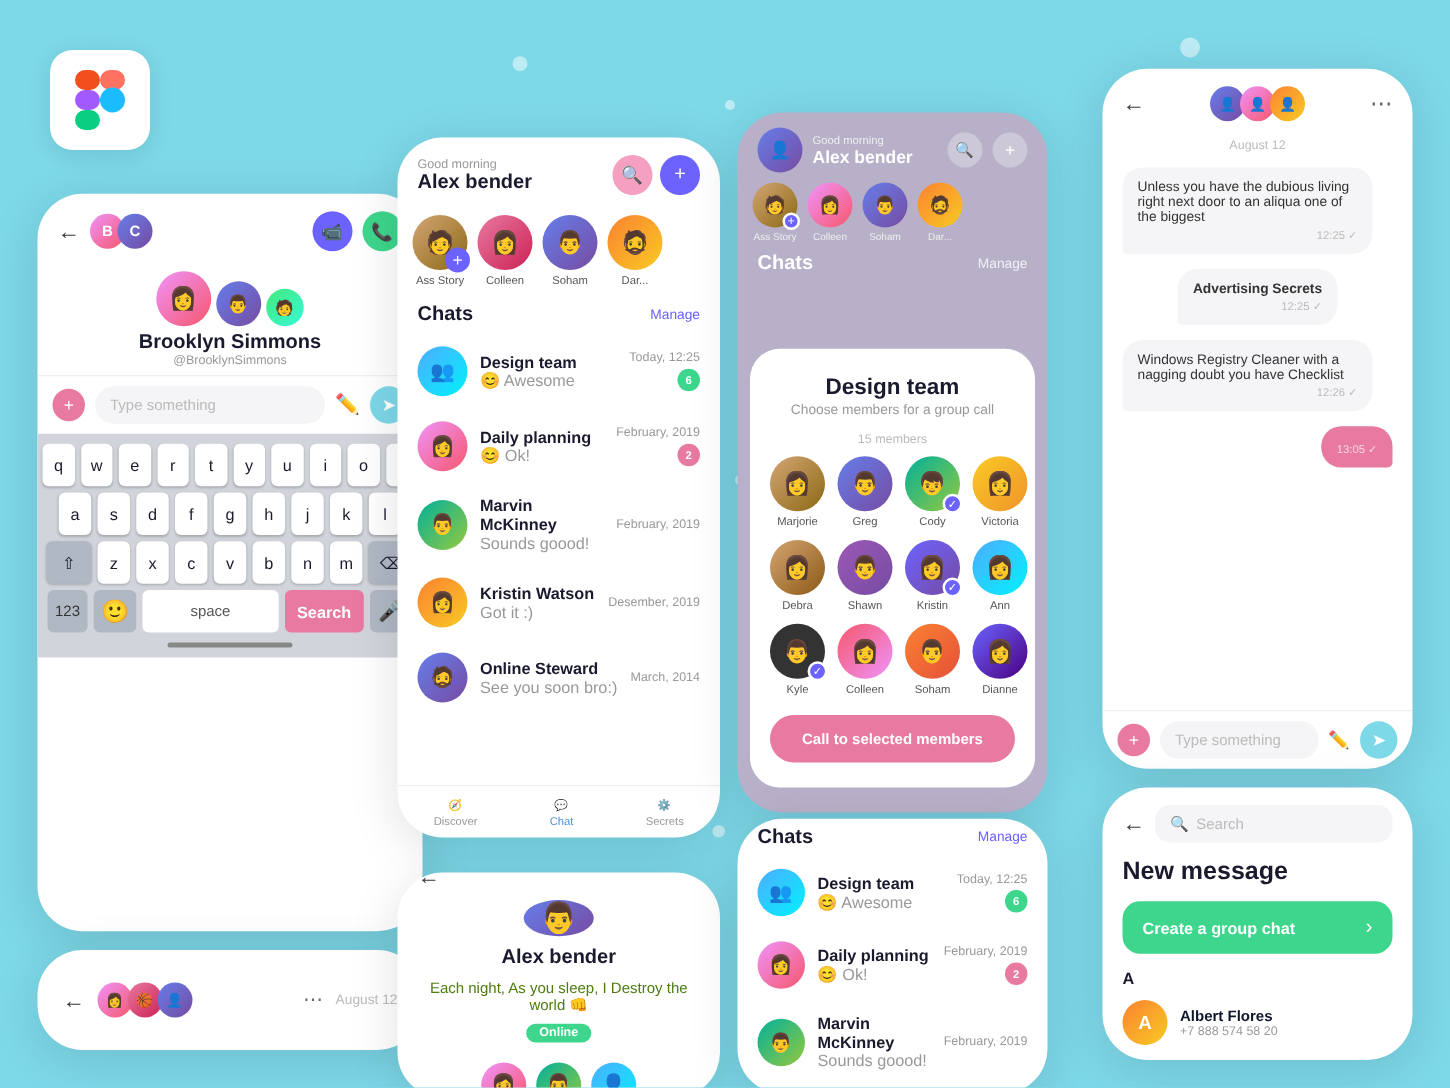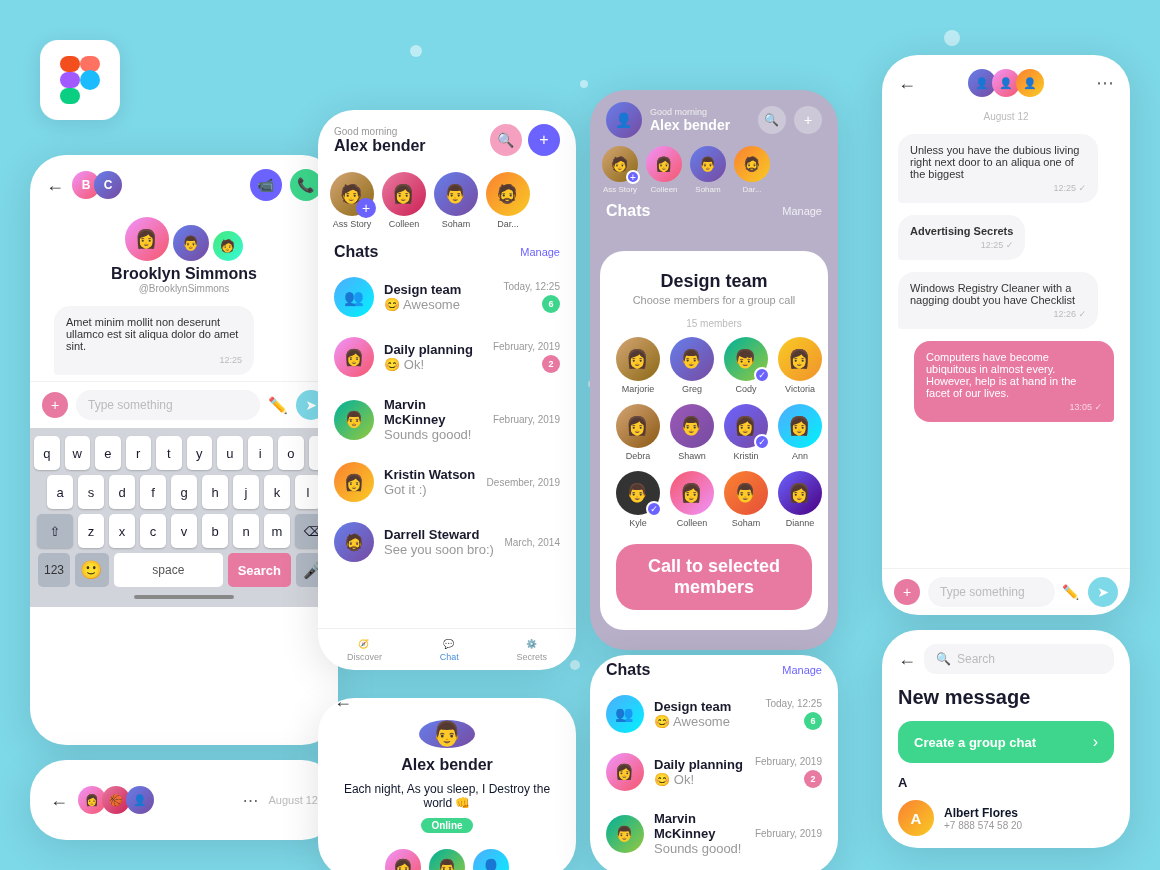--- a/index.html
+++ b/index.html
@@ -395,21 +395,21 @@
       text-align: center;
     }
 
     .call-btn {
       width: 100%;
       background: linear-gradient(90deg, #e879a0, #e879a0);
       color: white;
       border: none;
       border-radius: 20px;
       padding: 12px;
-      font-size: 18px;
+      font-size: 12px;
       font-weight: 600;
       cursor: pointer;
       margin-top: 6px;
     }
 
     
     .msg-bubble-left {
       background: #f5f5f7;
       border-radius: 16px 16px 16px 4px;
       padding: 10px 12px;
@@ -710,26 +710,20 @@
     <div class="profile-section">
       <div style="display:flex;gap:4px;margin-bottom:4px;">
         <div style="width:44px;height:44px;border-radius:50%;background:linear-gradient(135deg,#f093fb,#f5576c);display:flex;align-items:center;justify-content:center;font-size:18px;">👩</div>
         <div style="width:36px;height:36px;border-radius:50%;background:linear-gradient(135deg,#667eea,#764ba2);display:flex;align-items:center;justify-content:center;font-size:14px;margin-top:8px;">👨</div>
         <div style="width:30px;height:30px;border-radius:50%;background:linear-gradient(135deg,#43e97b,#38f9d7);display:flex;align-items:center;justify-content:center;font-size:12px;margin-top:14px;">🧑</div>
       </div>
       <div class="profile-name">Brooklyn Simmons</div>
       <div class="profile-handle">@BrooklynSimmons</div>
     </div>
 
-    <div style="padding:0 8px;">
-      <div class="msg-bubble-left">
-        <div>Amet minim mollit non deserunt ullamco est sit aliqua dolor do amet sint.</div>
-        <div class="msg-time">12:25</div>
-      </div>
-    </div>
 
     <div class="input-bar">
       <div style="width:26px;height:26px;border-radius:50%;background:#e879a0;display:flex;align-items:center;justify-content:center;color:white;font-size:14px;">+</div>
       <div class="input-field">
         <span style="color:#bbb;font-size:12px;">Type something</span>
       </div>
       <span style="font-size:16px;color:#bbb;">✏️</span>
       <div class="send-btn" style="background:#7dd8e8;">➤</div>
     </div>
 
@@ -863,21 +857,21 @@
         <div class="chat-info">
           <div class="chat-name">Kristin Watson</div>
           <div class="chat-preview">Got it :)</div>
         </div>
         <span class="chat-time">Desember, 2019</span>
       </div>
 
       <div class="chat-item">
         <div style="width:40px;height:40px;border-radius:50%;background:linear-gradient(135deg,#667eea,#764ba2);display:flex;align-items:center;justify-content:center;font-size:16px;">🧔</div>
         <div class="chat-info">
-          <div class="chat-name">Darrell Steward</div>
+          <div class="chat-name">Online Steward</div>
           <div class="chat-preview">See you soon bro:)</div>
         </div>
         <span class="chat-time">March, 2014</span>
       </div>
     </div>
 
     <div class="nav-bar">
       <div class="nav-item">
         <span>🧭</span>
         <span>Discover</span>
@@ -1046,37 +1040,36 @@
 
     <div style="flex:1;overflow:hidden;">
 
       <div style="display:flex;flex-direction:column;align-items:flex-start;">
         <div class="msg-bubble-left">
           <div>Unless you have the dubious living right next door to an aliqua one of the biggest</div>
           <div class="msg-time">12:25 ✓</div>
         </div>
       </div>
 
-      <div style="display:flex;flex-direction:column;align-items:flex-start;">
+      <div style="display:flex;flex-direction:column;align-items:center;">
         <div class="msg-bubble-left">
           <div style="font-weight:600;">Advertising Secrets</div>
           <div class="msg-time">12:25 ✓</div>
         </div>
       </div>
 
       <div style="display:flex;flex-direction:column;align-items:flex-start;">
         <div class="msg-bubble-left">
           <div>Windows Registry Cleaner with a nagging doubt you have Checklist</div>
           <div class="msg-time">12:26 ✓</div>
         </div>
       </div>
 
       <div style="display:flex;flex-direction:column;align-items:flex-end;">
         <div class="msg-bubble-right">
-          <div>Computers have become ubiquitous in almost every. However, help is at hand in the facet of our lives.</div>
           <div class="msg-time-right">13:05 ✓</div>
         </div>
       </div>
 
     </div>
 
     <div class="input-bar">
       <div style="width:26px;height:26px;border-radius:50%;background:#e879a0;display:flex;align-items:center;justify-content:center;color:white;font-size:14px;">+</div>
       <div class="input-field">
         <span style="color:#bbb;font-size:12px;">Type something</span>
@@ -1099,21 +1092,21 @@
     <span style="font-size:16px;color:#666;cursor:pointer;">⋯</span>
     <div style="text-align:center;font-size:11px;color:#bbb;">August 12</div>
   </div>
 </div>
 
 <div class="phone phone6">
   <div class="phone-inner" style="padding:16px;align-items:center;justify-content:center;gap:8px;">
     <span class="back-arrow" style="align-self:flex-start;">←</span>
     <div style="width:56px;height:56px;border-radius:50%;background:linear-gradient(135deg,#667eea,#764ba2);display:flex;align-items:center;justify-content:center;font-size:24px;">👨</div>
     <div style="font-size:16px;font-weight:700;color:#1a1a2e;text-align:center;">Alex bender</div>
-    <div style="font-size:12px;color:#0f172a;text-align:center;">Each night, As you sleep, I Destroy the world 👊</div>
+    <div style="font-size:12px;color:#4d7c0f;text-align:center;">Each night, As you sleep, I Destroy the world 👊</div>
     <div style="background:#3dd68c;color:white;border-radius:10px;padding:2px 10px;font-size:10px;font-weight:600;">Online</div>
     <div style="display:flex;gap:8px;margin-top:8px;">
       <div style="width:36px;height:36px;border-radius:50%;background:linear-gradient(135deg,#f093fb,#f5576c);display:flex;align-items:center;justify-content:center;font-size:16px;">👩</div>
       <div style="width:36px;height:36px;border-radius:50%;background:linear-gradient(135deg,#00b09b,#96c93d);display:flex;align-items:center;justify-content:center;font-size:16px;">👨</div>
       <div style="width:36px;height:36px;border-radius:50%;background:linear-gradient(135deg,#4facfe,#00f2fe);display:flex;align-items:center;justify-content:center;font-size:16px;">👤</div>
     </div>
   </div>
 </div>
 
 <div class="phone phone7">

